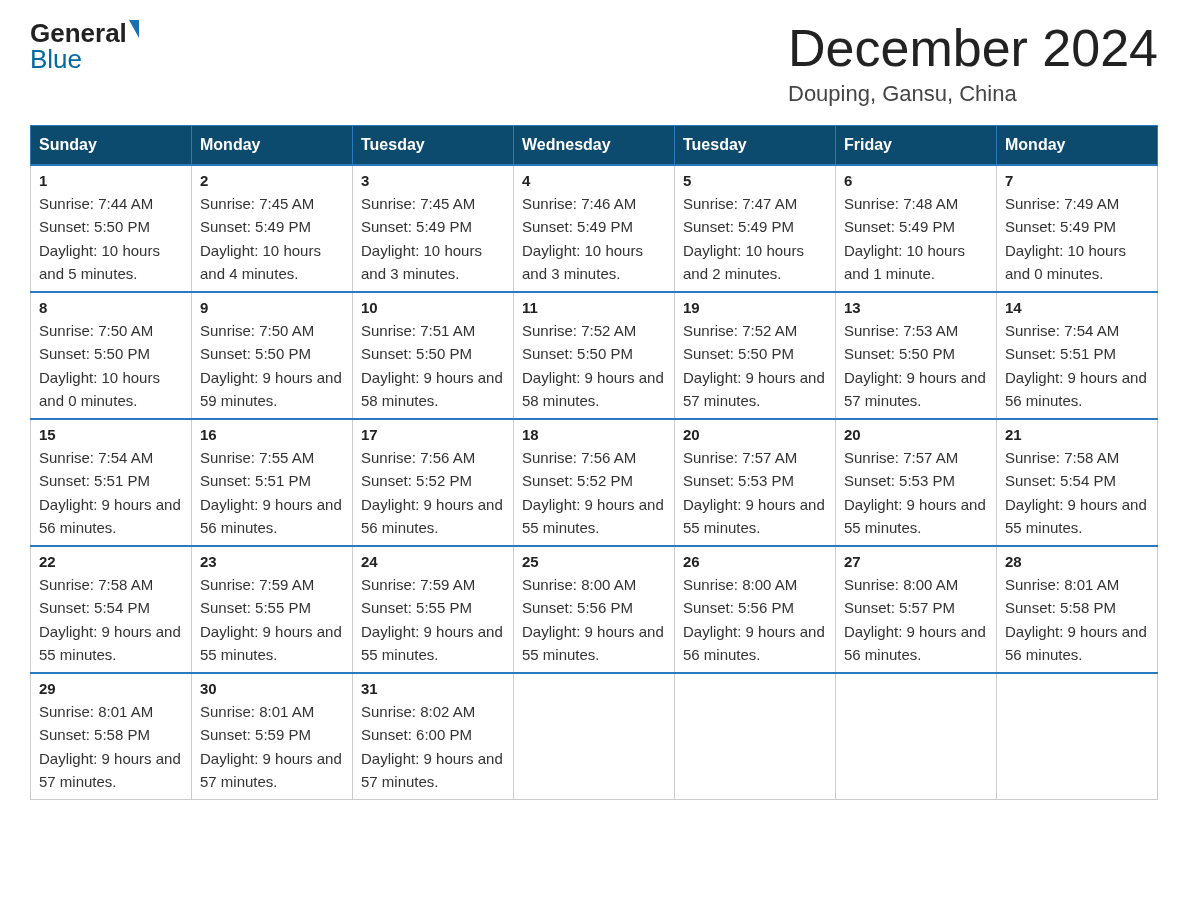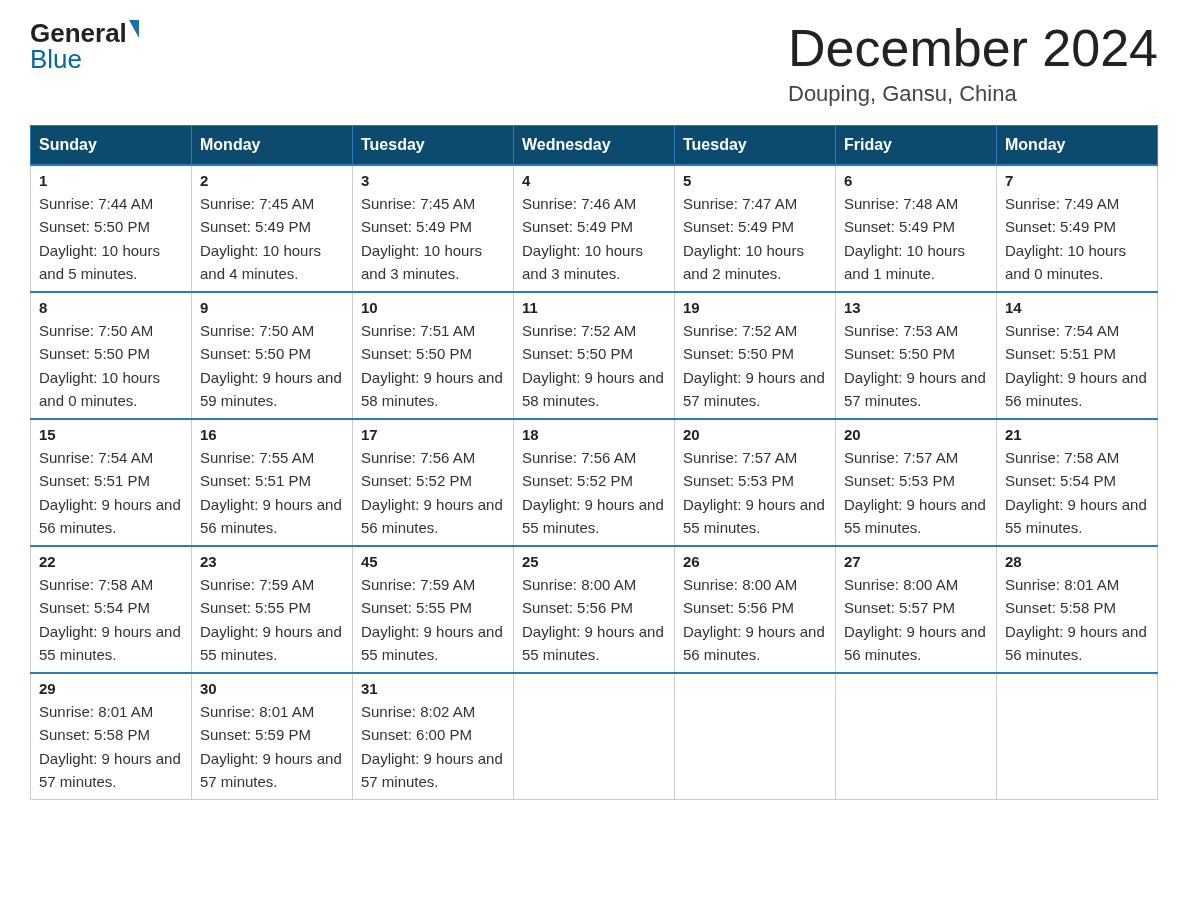--- a/index.html
+++ b/index.html
@@ -225,21 +225,21 @@
       <tr class="week-row">
         <td>
           <span class="day-num">22</span>
           <div class="day-info">Sunrise: 7:58 AM<br>Sunset: 5:54 PM<br>Daylight: 9 hours and 55 minutes.</div>
         </td>
         <td>
           <span class="day-num">23</span>
           <div class="day-info">Sunrise: 7:59 AM<br>Sunset: 5:55 PM<br>Daylight: 9 hours and 55 minutes.</div>
         </td>
         <td>
-          <span class="day-num">45</span>
+          <span class="day-num">24</span>
           <div class="day-info">Sunrise: 7:59 AM<br>Sunset: 5:55 PM<br>Daylight: 9 hours and 55 minutes.</div>
         </td>
         <td>
           <span class="day-num">25</span>
           <div class="day-info">Sunrise: 8:00 AM<br>Sunset: 5:56 PM<br>Daylight: 9 hours and 55 minutes.</div>
         </td>
         <td>
           <span class="day-num">26</span>
           <div class="day-info">Sunrise: 8:00 AM<br>Sunset: 5:56 PM<br>Daylight: 9 hours and 56 minutes.</div>
         </td>

